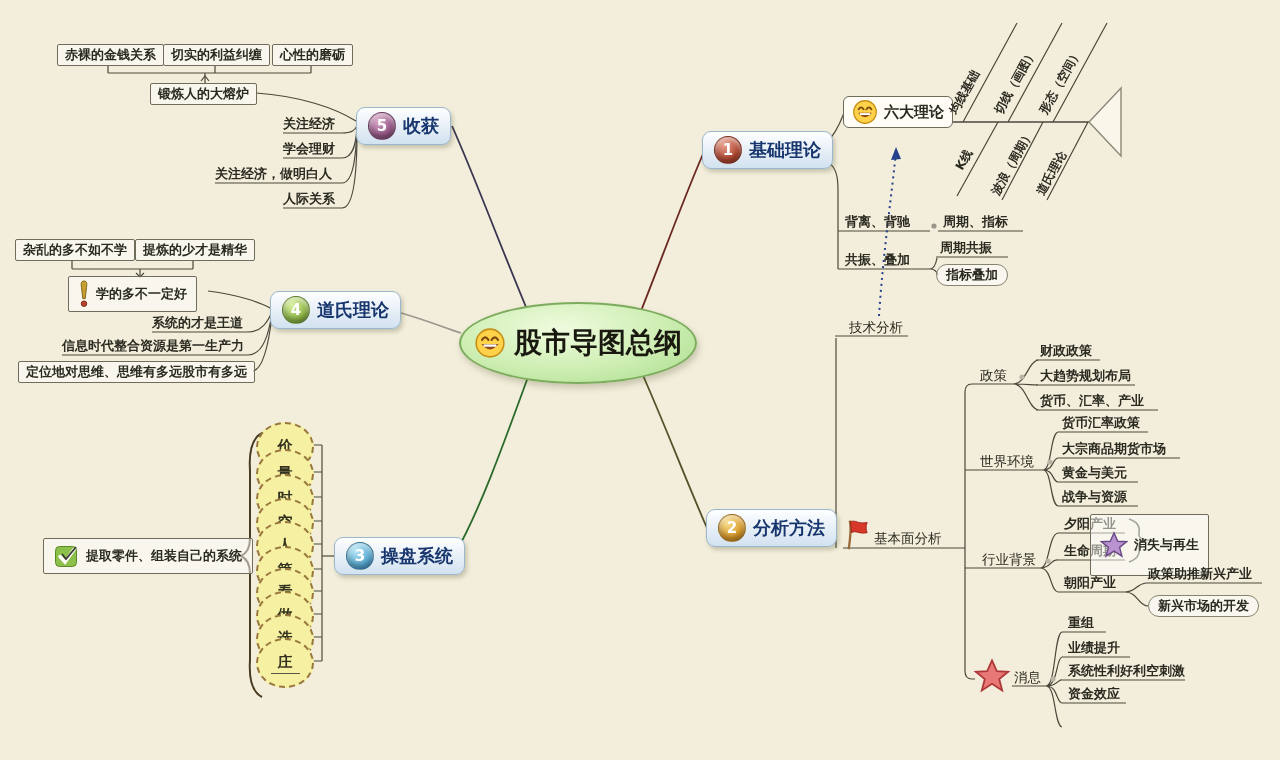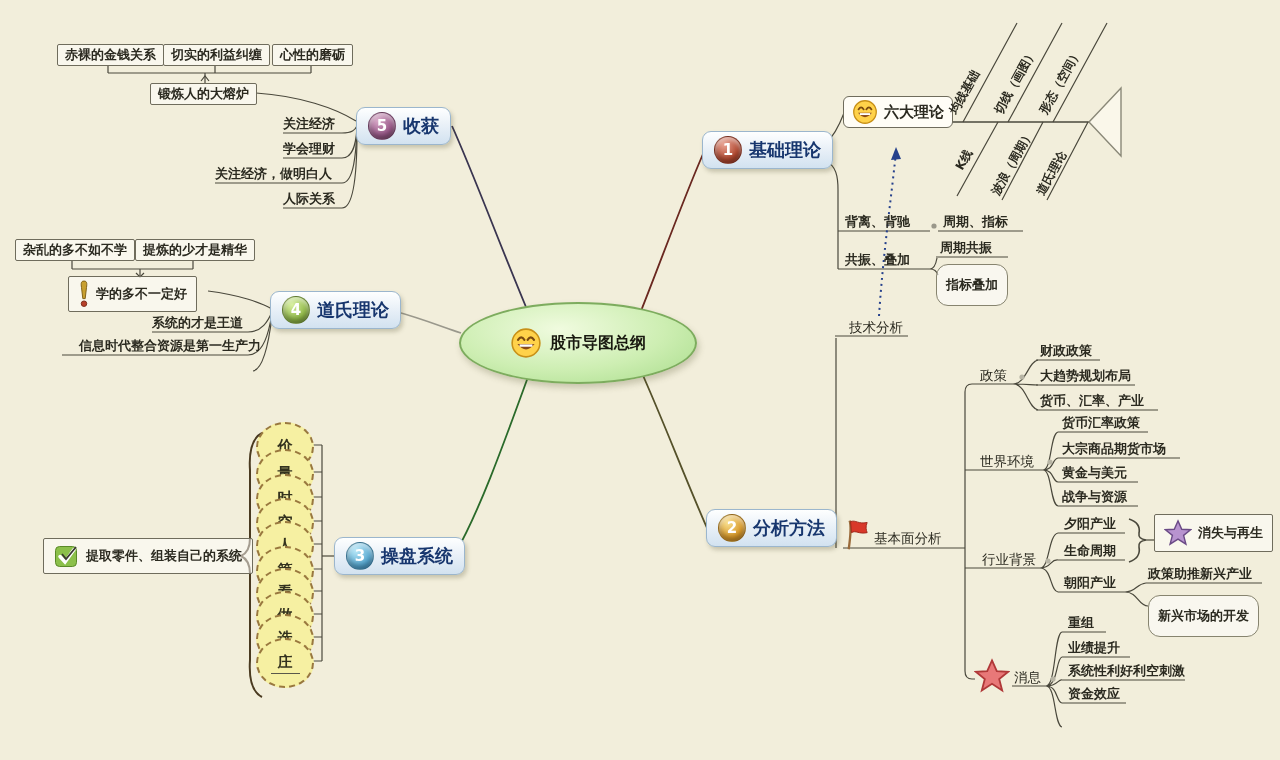--- a/index.html
+++ b/index.html
@@ -5,33 +5,33 @@
   html,body{margin:0;padding:0}
   .stage{position:relative;width:1280px;height:760px;background:#f2eedb;
     font-family:"DejaVu Sans","Liberation Sans",sans-serif;overflow:hidden}
   .abs{position:absolute}
   .leaf{position:absolute;font-size:13px;font-weight:600;color:#2b2a20;white-space:nowrap;line-height:1.2}
   .glabel{position:absolute;font-size:13.5px;font-weight:400;color:#2b2a20;white-space:nowrap;line-height:1.2}
   .box{position:absolute;font-size:13px;font-weight:600;color:#2b2a20;white-space:nowrap;
     border:1.4px solid #6f6c5c;background:rgba(255,255,255,.5);padding:2px 7px;border-radius:2px;line-height:1.25}
   .boxflex{display:flex;align-items:center;gap:6px}
   .pill{position:absolute;font-size:13px;font-weight:600;color:#2b2a20;white-space:nowrap;
-    border:1.3px solid #87846f;background:rgba(255,255,255,.55);padding:12px 9px;border-radius:12px;line-height:1.25}
+    border:1.3px solid #87846f;background:rgba(255,255,255,.55);padding:2px 9px;border-radius:12px;line-height:1.25}
   .node{position:absolute;display:flex;align-items:center;gap:7px;
     background:linear-gradient(180deg,#feffff 0%,#eaf1f8 45%,#d2e2f0 100%);
     border:1.5px solid #9bb6cd;border-radius:9px;padding:4px 11px;
     box-shadow:2px 3px 4px rgba(90,85,55,.28);font-size:18px;font-weight:700;color:#17366e;white-space:nowrap}
   .badge{width:26px;height:26px;border-radius:50%;display:flex;align-items:center;justify-content:center;
     font-size:15px;font-weight:700;color:#fff;flex:0 0 auto;border:1px solid rgba(0,0,0,.28);
     box-shadow:inset 0 -4px 5px rgba(0,0,0,.28),inset 0 3px 4px rgba(255,255,255,.55)}
   .center-node{position:absolute;left:459px;top:302px;width:234px;height:78px;border-radius:50%;
     background:radial-gradient(ellipse at 42% 32%,#f0fbdf 0%,#cdeeb2 55%,#a8dc8b 100%);
     border:2px solid #7dac5e;box-shadow:2px 4px 6px rgba(80,80,40,.25);
     display:flex;align-items:center;justify-content:center;gap:8px;
-    font-size:16px;font-weight:700;color:#191910;white-space:nowrap}
+    font-size:28px;font-weight:700;color:#191910;white-space:nowrap}
   .bubble{position:absolute;width:54px;height:46px;border:2px dashed #99783e;border-radius:50%;
     background:#f6f0a2;display:flex;align-items:center;justify-content:center;
     font-size:15px;font-weight:700;color:#33321e}
   .bubble span{border-bottom:1.2px solid #5a584a;padding:0 7px 1px}
   .fishlabel{position:absolute;font-size:12px;font-weight:600;color:#2b2a20;white-space:nowrap;
     transform:rotate(-61deg);transform-origin:0 100%;line-height:1}
   .icon{display:inline-flex;flex:0 0 auto}
 </style>
 </head>
 <body>
@@ -157,21 +157,22 @@
   <div class="box boxflex" style="left:68px;top:276px;padding:3px 9px">
     <span class="icon">
       <svg width="12" height="28" viewBox="0 0 13 30">
         <path d="M6.5 1 C 9.5 1, 10 3, 9.2 8 L7.8 20 L5.2 20 L3.8 8 C 3 3, 3.5 1, 6.5 1 Z" fill="#c8a030" stroke="#7a5a10"></path>
         <circle cx="6.5" cy="25.5" r="3" fill="#b8402a" stroke="#7a2a18"></circle>
       </svg>
     </span>
     <span>学的多不一定好</span>
   </div>
   <div class="leaf" style="left:152px;top:315px">系统的才是王道</div>
-  <div class="leaf" style="left:79px;top:338px">信息时代整合资源是第一生产力</div>
+  <div class="leaf" style="left:62px;top:338px">信息时代整合资源是第一生产力</div>
+  <div class="box" style="left:18px;top:361px">定位地对思维、思维有多远股市有多远</div>
   <div class="node" style="left:270px;top:291px">
     <span class="badge" style="background:radial-gradient(circle at 35% 30%,#d8f0a0,#90b848 60%,#608028)">4</span>
     <span>道氏理论</span>
   </div>
 
   <div class="box boxflex" style="left:43px;top:538px;padding:4px 10px">
     <span class="icon">
       <svg width="26" height="26" viewBox="0 0 26 26">
         <rect x="1.5" y="3.5" width="21" height="20" rx="4" fill="#8cc04a" stroke="#5a8a28"></rect>
         <path d="M6 13.5 L11 19 L20 6.5" stroke="#fff" stroke-width="3.5" fill="none" stroke-linecap="round"></path>
@@ -264,21 +265,21 @@
 
   <div class="glabel" style="left:980px;top:453px">世界环境</div>
   <div class="leaf" style="left:1062px;top:415px">货币汇率政策</div>
   <div class="leaf" style="left:1062px;top:441px">大宗商品期货市场</div>
   <div class="leaf" style="left:1062px;top:465px">黄金与美元</div>
   <div class="leaf" style="left:1062px;top:489px">战争与资源</div>
 
   <div class="glabel" style="left:982px;top:551px">行业背景</div>
   <div class="leaf" style="left:1064px;top:516px">夕阳产业</div>
   <div class="leaf" style="left:1064px;top:543px">生命周期</div>
-  <div class="box boxflex" style="left:1154px;top:514px;padding:4px 9px">
+  <div class="box boxflex" style="left:1090px;top:514px;padding:16px 9px">
     <span class="icon">
       <svg width="28" height="28" viewBox="0 0 30 30">
         <path d="M15 2 L19 11 L28.5 11.5 L21 17.5 L23.5 27 L15 21.5 L6.5 27 L9 17.5 L1.5 11.5 L11 11 Z" fill="#b893cf" stroke="#6a4a86" stroke-width="1.5"></path>
       </svg>
     </span>
     <span>消失与再生</span>
   </div>
   <div class="leaf" style="left:1064px;top:575px">朝阳产业</div>
   <div class="leaf" style="left:1148px;top:566px">政策助推新兴产业</div>
   <div class="pill" style="left:1148px;top:595px">新兴市场的开发</div>

